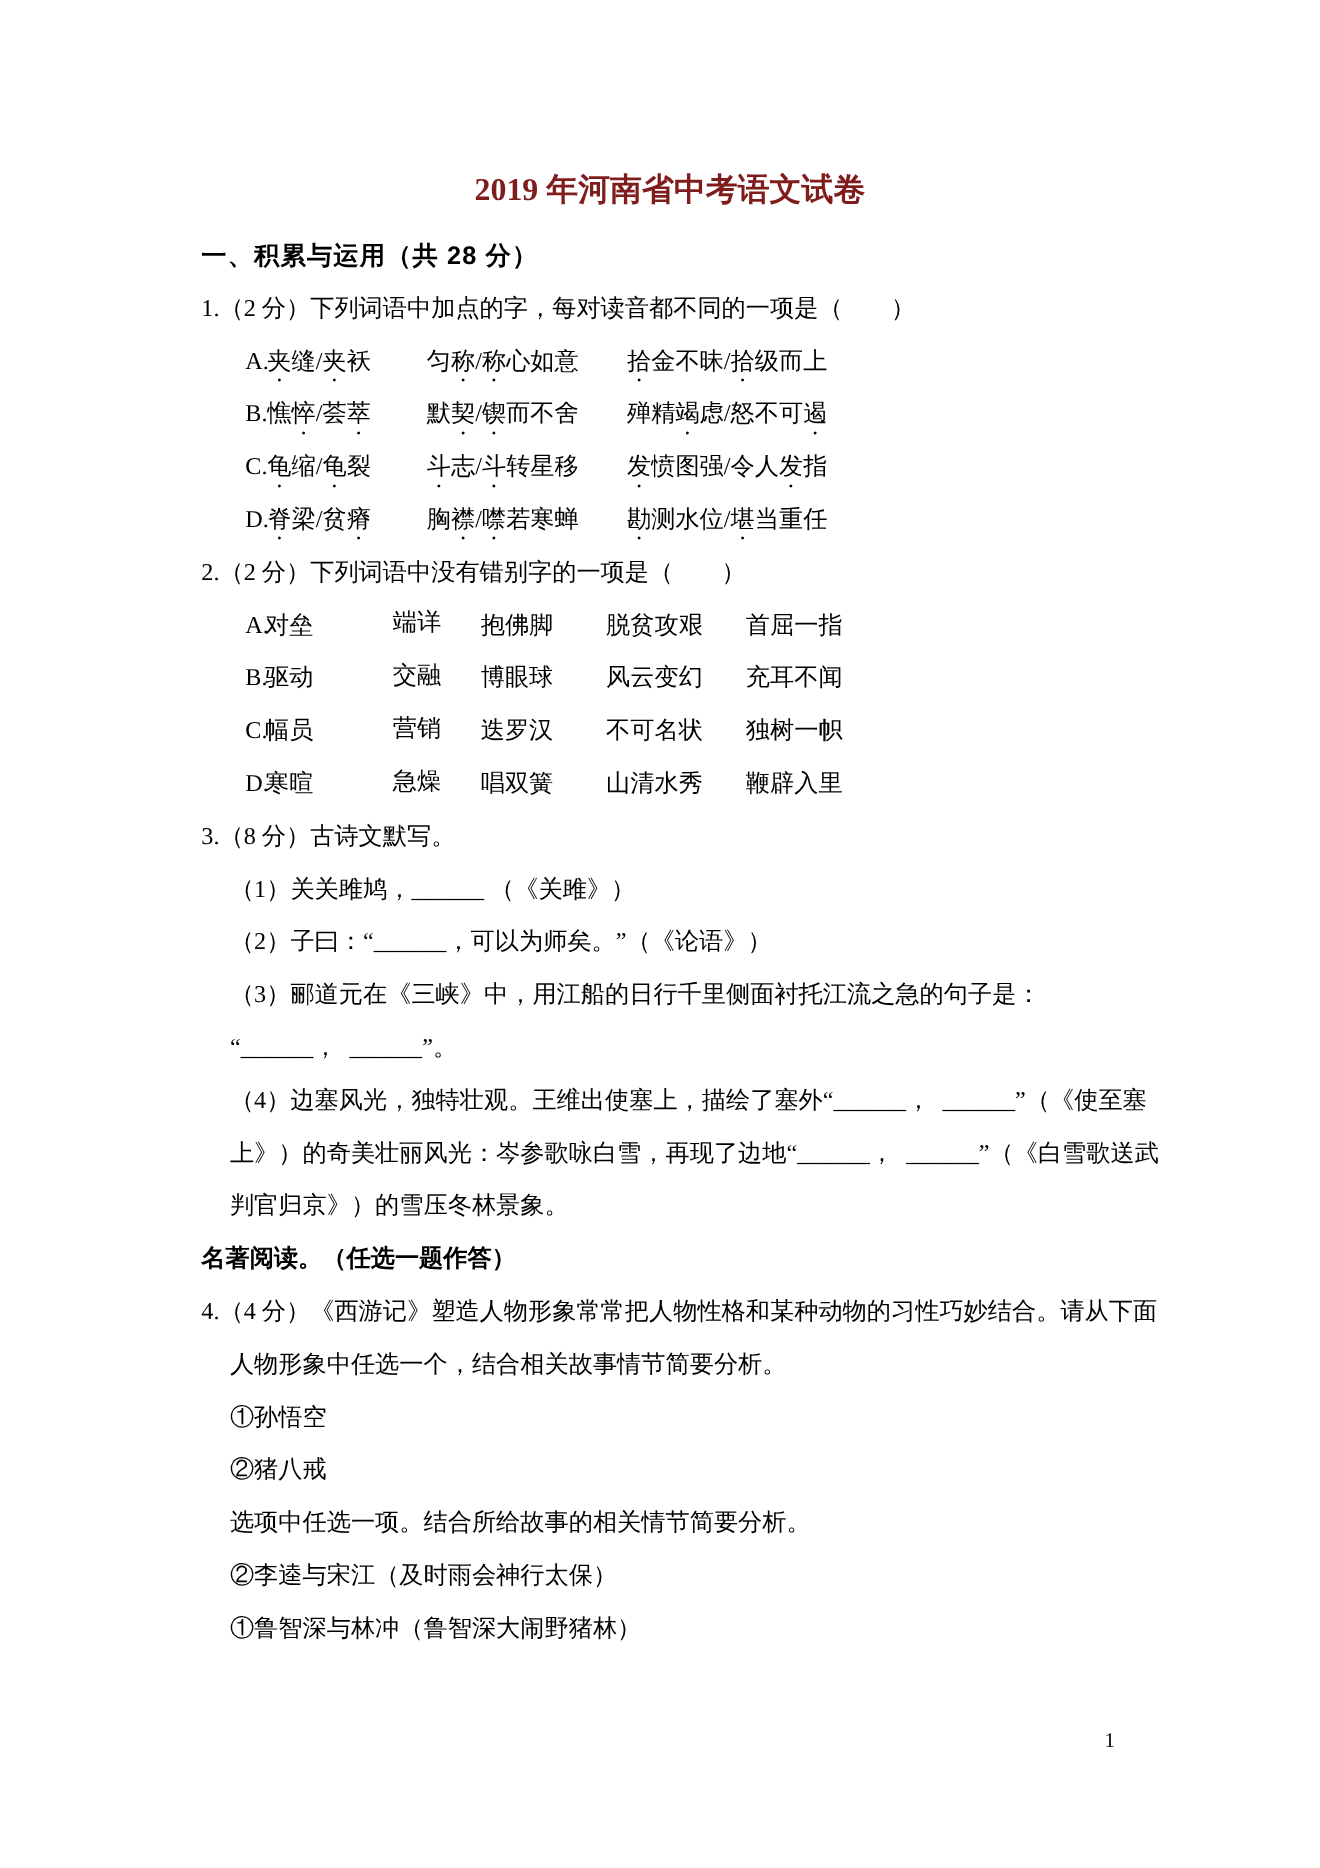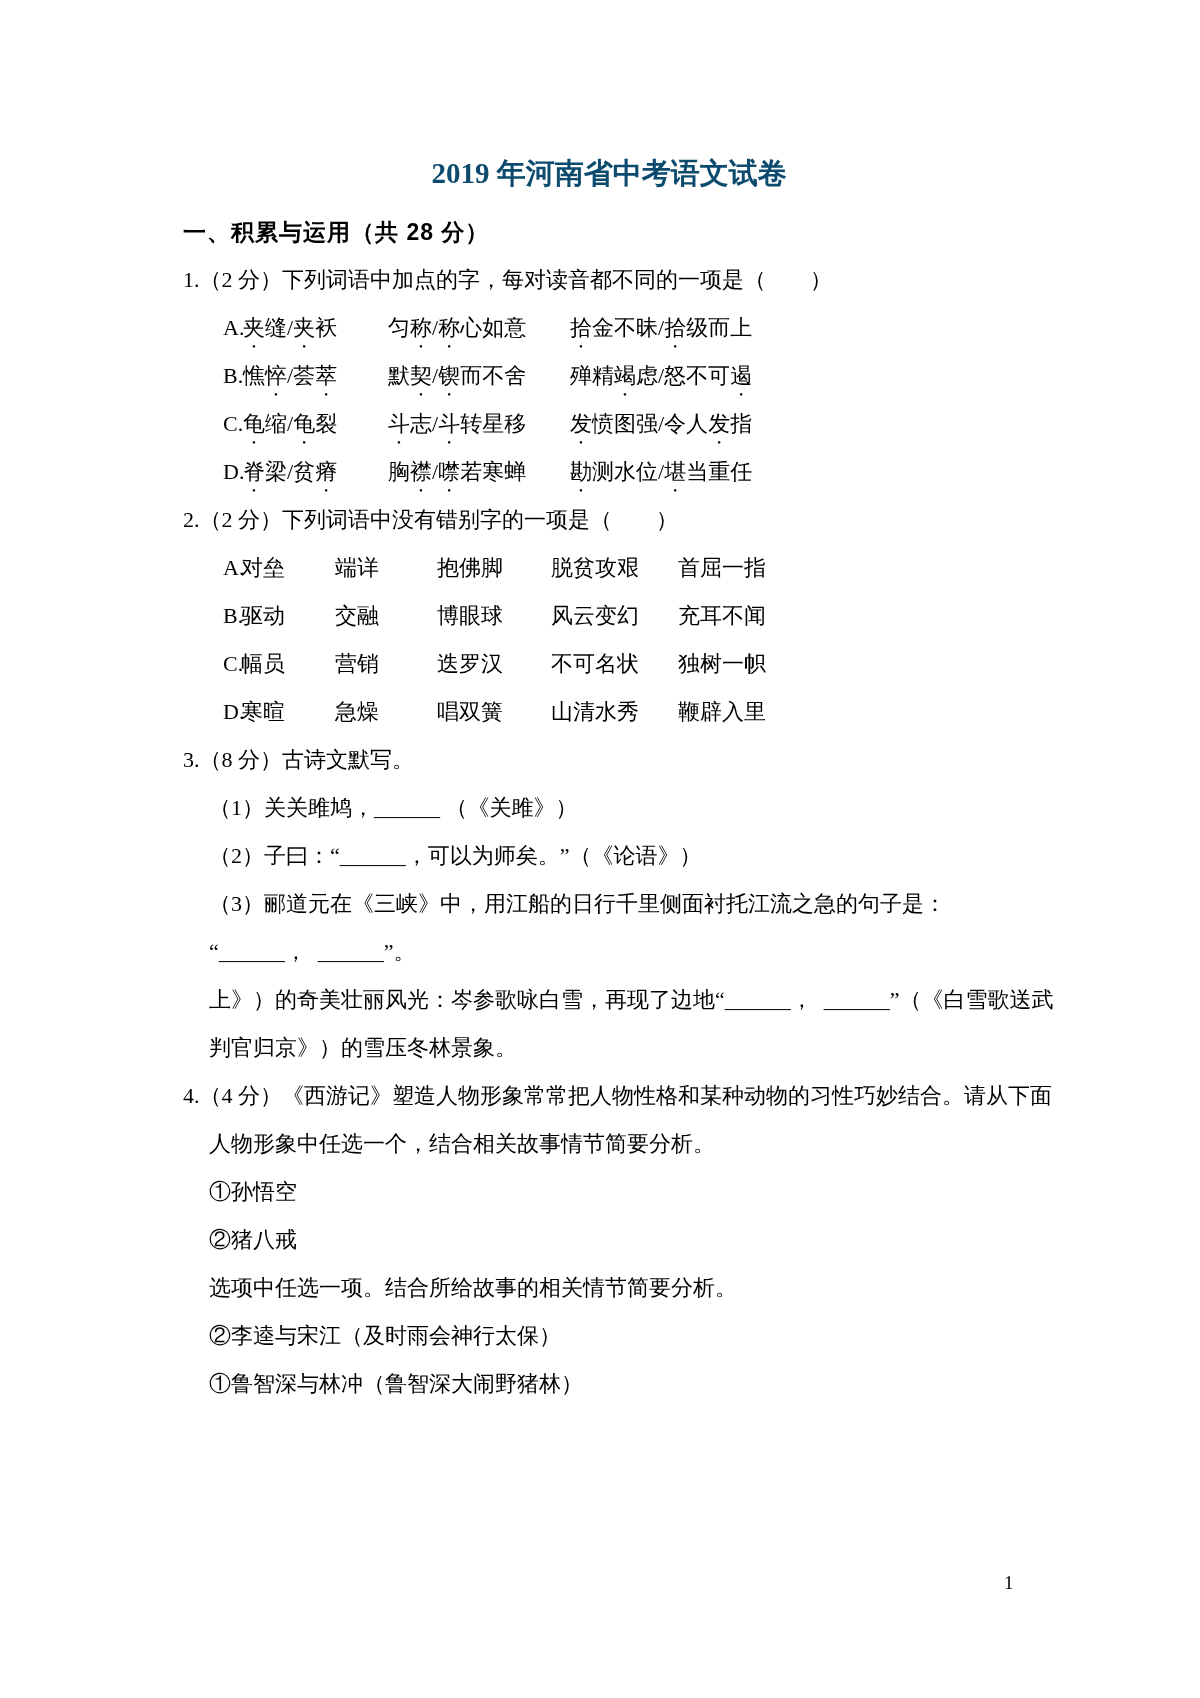--- a/index.html
+++ b/index.html
@@ -13,21 +13,21 @@
     color:#000;
     overflow:hidden;
   }
   .title {
     position:absolute;
     left:183px; top:151px; width:852px;
     text-align:center;
     font-size:29px;
     font-weight:bold;
     line-height:44px;
-    color:#0c4a6e;
+    color:#7f1d1d;
     white-space:pre;
   }
   .content {
     position:absolute;
     left:183px; top:208px; width:880px;
   }
   .line {
     height:48px;
     line-height:48px;
     white-space:pre;
@@ -44,21 +44,21 @@
     font-size:22px;
   }
   .sub { padding-left:26px;font-family:Liberation Serif, serif; }
   .optrow { position:relative; }
   .optrow span { position:absolute; top:0; white-space:pre; }
   .optrow .lbl { left:40px; }
   .q1row .g1 { left:60px; }
   .q1row .g2 { left:205px; }
   .q1row .g3 { left:387px; }
   .q2row .w1 { left:58px; }
-  .q2row .w2 { left:152px; }
+  .q2row .w2 { left:174px;font-family:Liberation Mono, monospace; }
   .q2row .w3 { left:254px; }
   .q2row .w4 { left:368px; }
   .q2row .w5 { left:495px; }
   em {
     font-style:normal;
     -webkit-text-emphasis:filled dot #000;
     -webkit-text-emphasis-position:under right;
     text-emphasis:filled dot #000;
     text-emphasis-position:under right;
   }
@@ -140,23 +140,25 @@
       <span class="w3">唱双簧</span>
       <span class="w4">山清水秀</span>
       <span class="w5">鞭辟入里</span>
     </div>
 
     <div class="line">3.（8 分）古诗文默写。</div>
     <div class="line sub">（1）关关雎鸠，______ （《关雎》）</div>
     <div class="line sub">（2）子曰：“______，可以为师矣。”（《论语》）</div>
     <div class="line sub">（3）郦道元在《三峡》中，用江船的日行千里侧面衬托江流之急的句子是：</div>
     <div class="line sub">“______，  ______”。</div>
+    <div class="line sub">（4）边塞风光，独特壮观。王维出使塞上，描绘了塞外“______，  ______”（《使至塞</div>
     <div class="line sub">上》）的奇美壮丽风光：岑参歌咏白雪，再现了边地“______，  ______”（《白雪歌送武</div>
     <div class="line sub">判官归京》）的雪压冬林景象。</div>
 
+    <div class="line boldnote">名著阅读。（任选一题作答）</div>
 
     <div class="line">4.（4 分）《西游记》塑造人物形象常常把人物性格和某种动物的习性巧妙结合。请从下面</div>
     <div class="line sub">人物形象中任选一个，结合相关故事情节简要分析。</div>
     <div class="line sub">①孙悟空</div>
     <div class="line sub">②猪八戒</div>
 
     <div class="line sub">选项中任选一项。结合所给故事的相关情节简要分析。</div>
     <div class="line sub">②李逵与宋江（及时雨会神行太保）</div>
     <div class="line sub">①鲁智深与林冲（鲁智深大闹野猪林）</div>
 

